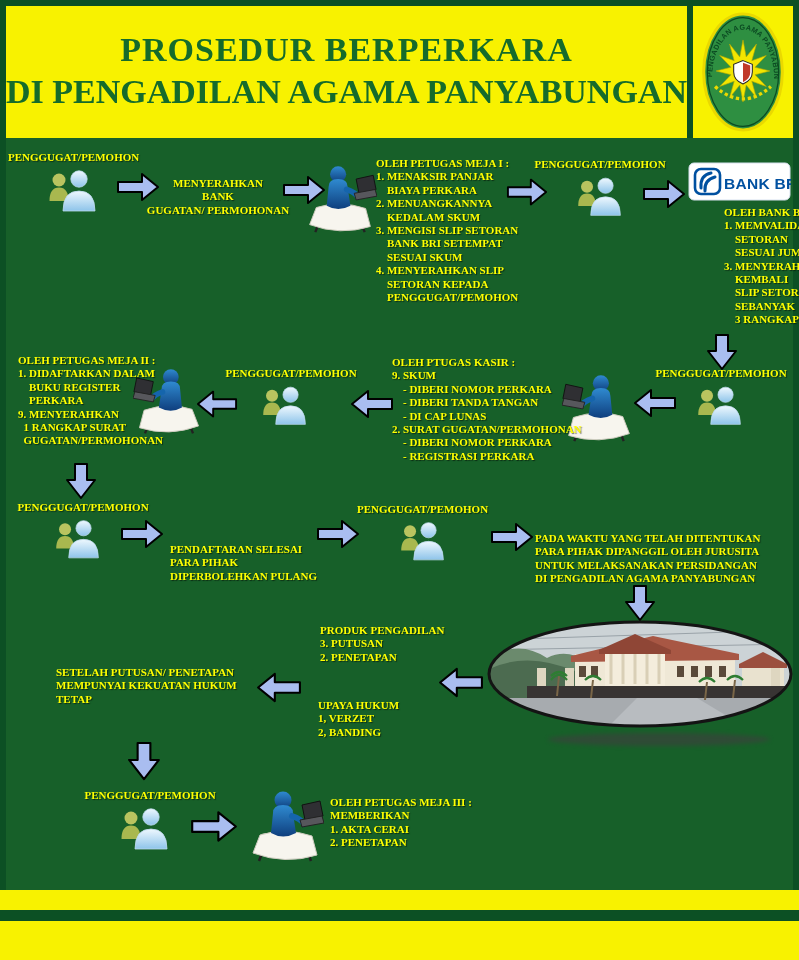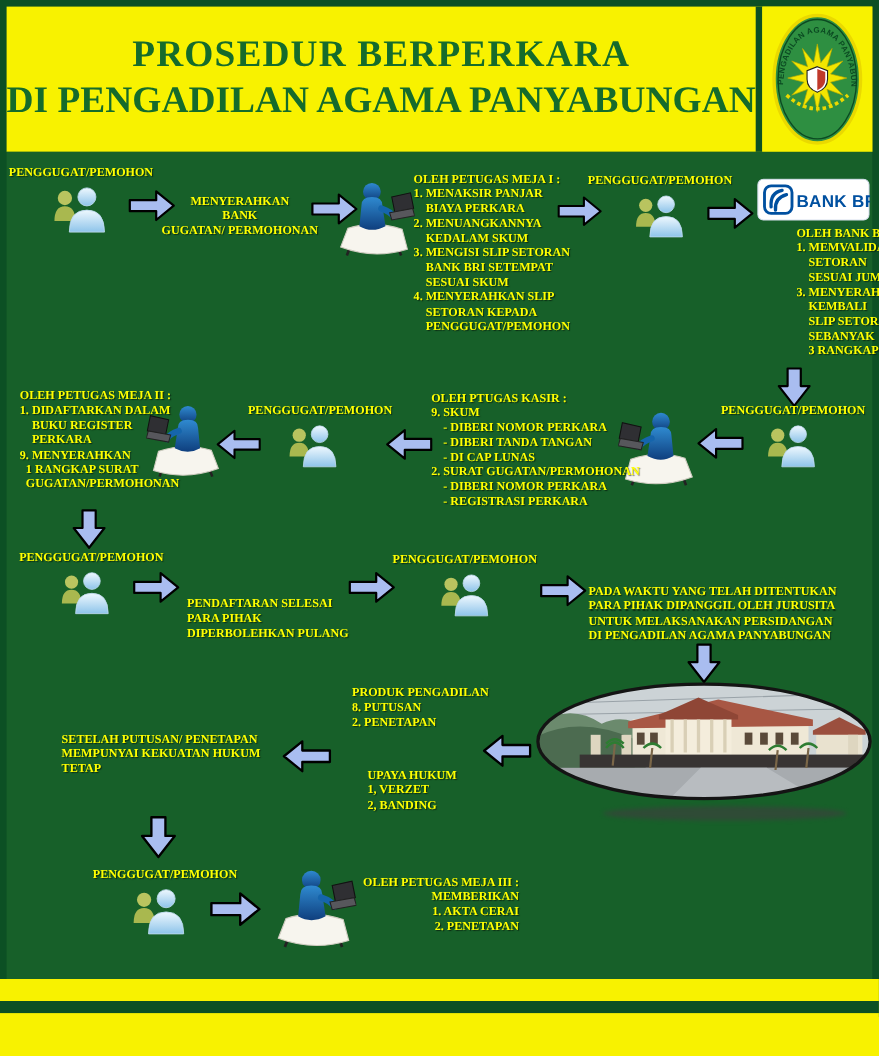--- a/index.html
+++ b/index.html
@@ -251,26 +251,26 @@
     <rect x="40" y="66" width="260" height="12" fill="#383433"></rect>
     <rect x="0" y="78" width="306" height="30" fill="#a7abaf"></rect>
     <path d="M120,108 L150,78 L210,78 L260,108 Z" fill="#b8bcc0"></path>
     <path d="M70,76 L72,56 M104,78 L106,60 M218,80 L220,62 M246,78 L248,60" stroke="#7a6648" stroke-width="2"></path>
     <path d="M64,56 Q72,48 80,56 M64,60 Q72,50 80,60 M98,60 Q106,52 114,60 M212,62 Q220,54 228,62 M240,60 Q248,52 256,60" stroke="#2e7d32" stroke-width="2.2" fill="none"></path>
   </g>
   <ellipse cx="153" cy="54" rx="151" ry="52" fill="none" stroke="#141414" stroke-width="3"></ellipse>
 </svg>
 <div class="shadow-bar"></div>
 <div class="t" style="left:320px;top:624px;">PRODUK PENGADILAN
-8. PUTUSAN
+3. PUTUSAN
 2. PENETAPAN</div>
 <svg class="icon" style="left:438px;top:666px;" width="46" height="33" viewBox="0 0 44 30">
     <use href="#g-arrow-left"></use>
   </svg>
-<div class="t" style="left:334px;top:699px;">UPAYA HUKUM
+<div class="t" style="left:318px;top:699px;">UPAYA HUKUM
 1, VERZET
 2, BANDING</div>
 <svg class="icon" style="left:256px;top:671px;" width="46" height="33" viewBox="0 0 44 30">
     <use href="#g-arrow-left"></use>
   </svg>
 <div class="t" style="left:56px;top:666px;">SETELAH PUTUSAN/ PENETAPAN
 MEMPUNYAI KEKUATAN HUKUM
 TETAP</div>
 <svg class="icon" style="left:127px;top:740px;" width="34" height="42" viewBox="0 0 32 38">
     <use href="#g-arrow-down"></use>
@@ -279,19 +279,19 @@
 <div class="t c" style="left:75px;top:789px;width:150px;">PENGGUGAT/PEMOHON</div>
 <svg class="icon" style="left:118px;top:803px;" width="54" height="48" viewBox="0 0 54 46">
     <use href="#g-users"></use>
   </svg>
 <svg class="icon" style="left:190px;top:810px;" width="48" height="33" viewBox="0 0 44 30">
     <use href="#g-arrow-right"></use>
   </svg>
 <svg class="icon" style="left:246px;top:788px;" width="78" height="76" viewBox="0 0 78 74">
     <use href="#g-clerk"></use>
   </svg>
-<div class="t" style="left:330px;top:796px;text-align:right;">OLEH PETUGAS MEJA III :
+<div class="t" style="left:330px;top:796px;">OLEH PETUGAS MEJA III :
 MEMBERIKAN
 1. AKTA CERAI
 2. PENETAPAN</div>
 
 <div class="fy"></div>
 <div class="fg"></div>
 
 </body></html>

